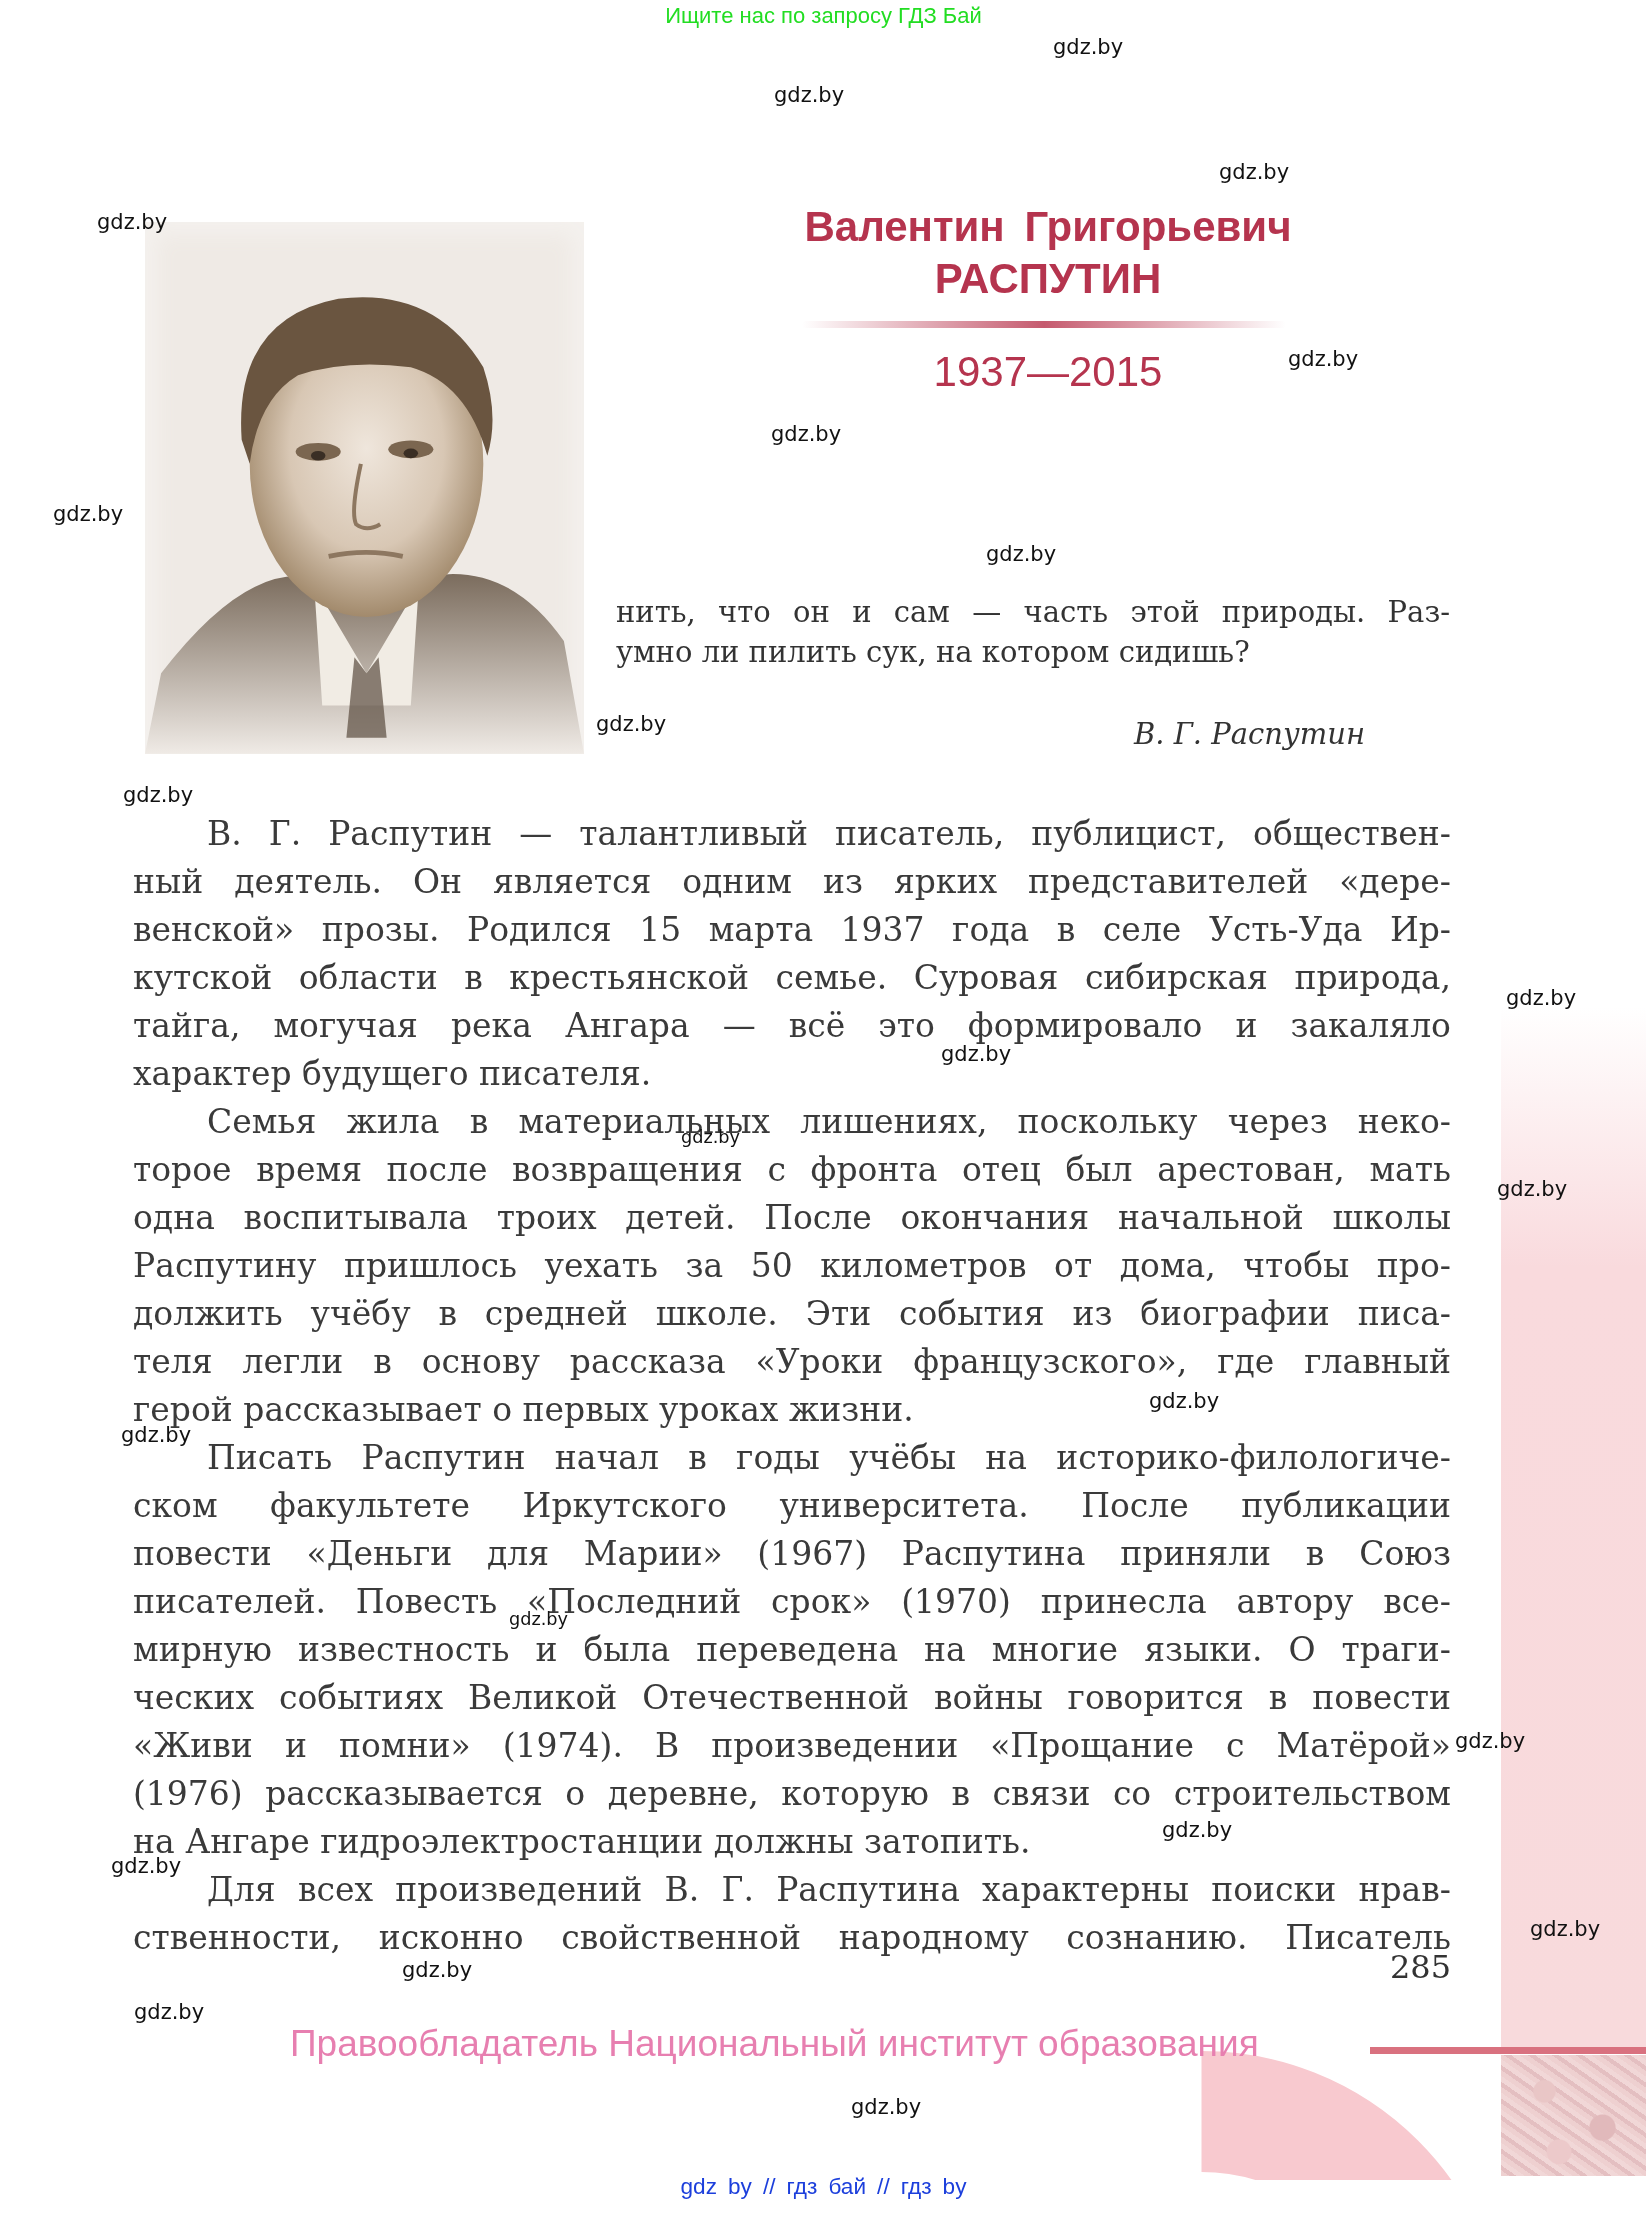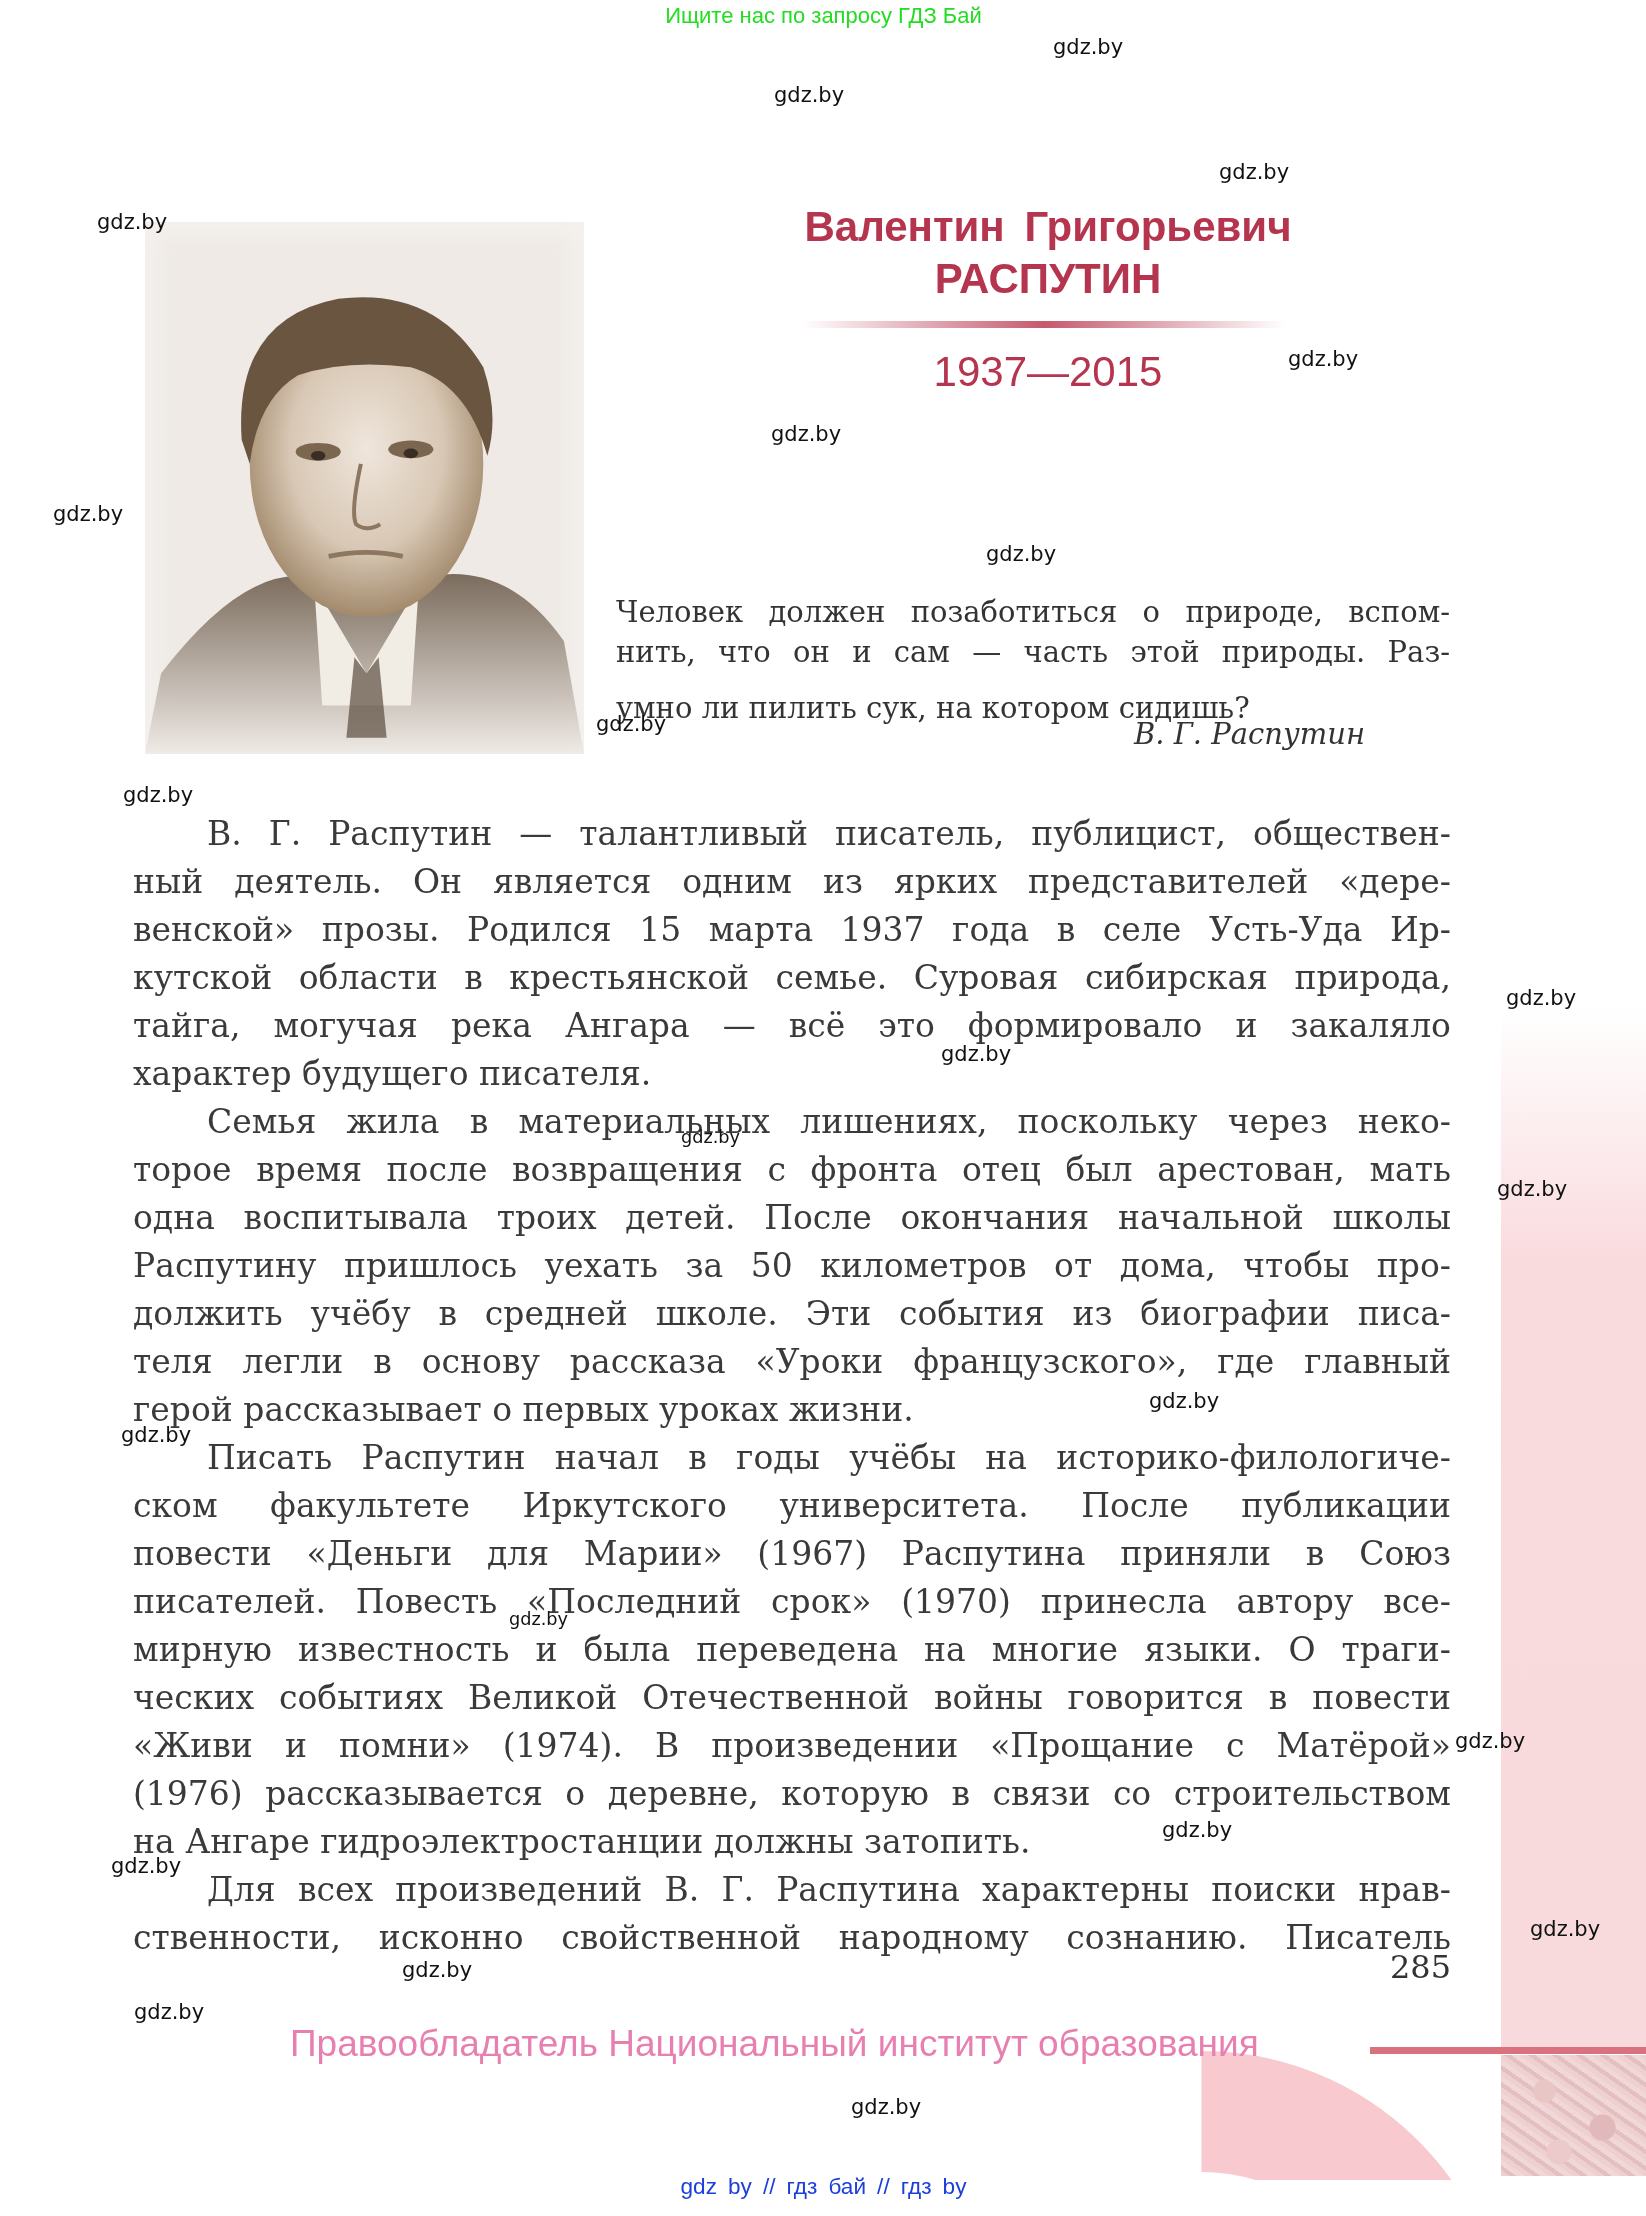--- a/index.html
+++ b/index.html
@@ -32,21 +32,21 @@
   .title .first { word-spacing:8px; }
   .divider { left:802px; top:321px; width:484px; height:7.3px;
              background:linear-gradient(to right, rgba(181,52,78,0) 0%, #c55a6e 50%, rgba(181,52,78,0) 100%);
              border-radius:4px; }
   .years { left:774px; width:548px; top:348px; text-align:center; color:#b5344e;
            font-family:"Liberation Sans", sans-serif; font-weight:normal; font-size:42px; }
   
   .epigraph { left:616px; width:834px; top:592px; color:#333; font-size:29px; line-height:40px;
               text-align:justify; font-family:"DejaVu Serif", serif; }
   .epigraph .line { display:block; text-align-last:justify; white-space:nowrap; }
-  .epigraph .line.last { text-align-last:left;margin-top:16px; }
+  .epigraph .line.last { text-align-last:left; }
   .epi-author { left:1048px; width:403px; top:717px; text-align:center; font-style:italic; color:#333;
                 font-size:29px; font-family:"DejaVu Serif", serif; }
   
   .bodytext { left:133px; width:1318px; top:810px; color:#3a3a3a; font-size:33px; line-height:48px;
               font-family:"DejaVu Serif", serif; }
   .bodytext .ln { display:block; height:48px; white-space:nowrap; text-align:justify; text-align-last:justify; }
   .bodytext .ln.indent { padding-left:74px; }
   .bodytext .ln.end { text-align-last:left; }
   .pagenum { left:1370px; width:81px; top:1948px; text-align:right; color:#333; font-size:32px;
              font-family:"DejaVu Serif", serif; }
@@ -95,21 +95,20 @@
 </div>
 
 <div class="abs title">
   <div class="first">Валентин Григорьевич</div>
   <div>РАСПУТИН</div>
 </div>
 <div class="abs divider"></div>
 <div class="abs years">1937—2015</div>
 
 <div class="abs epigraph">
-  <span class="line">Человек должен позаботиться о природе, вспом-</span>
   <span class="line">нить, что он и сам — часть этой природы. Раз-</span>
   <span class="line last">умно ли пилить сук, на котором сидишь?</span>
 </div>
 <div class="abs epi-author">В. Г. Распутин</div>
 
 <div class="abs bodytext">
   <span class="ln indent">В. Г. Распутин — талантливый писатель, публицист, обществен-</span>
   <span class="ln">ный деятель. Он является одним из ярких представителей «дере-</span>
   <span class="ln">венской» прозы. Родился 15 марта 1937 года в селе Усть-Уда Ир-</span>
   <span class="ln">кутской области в крестьянской семье. Суровая сибирская природа,</span>

